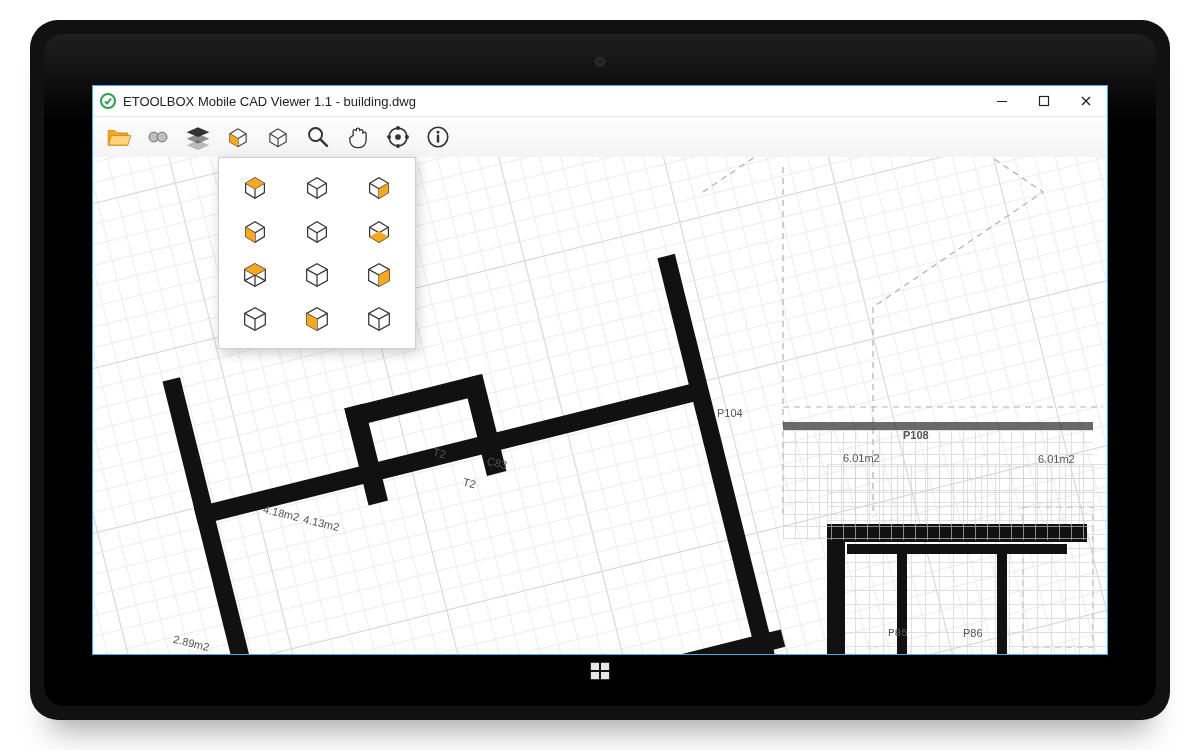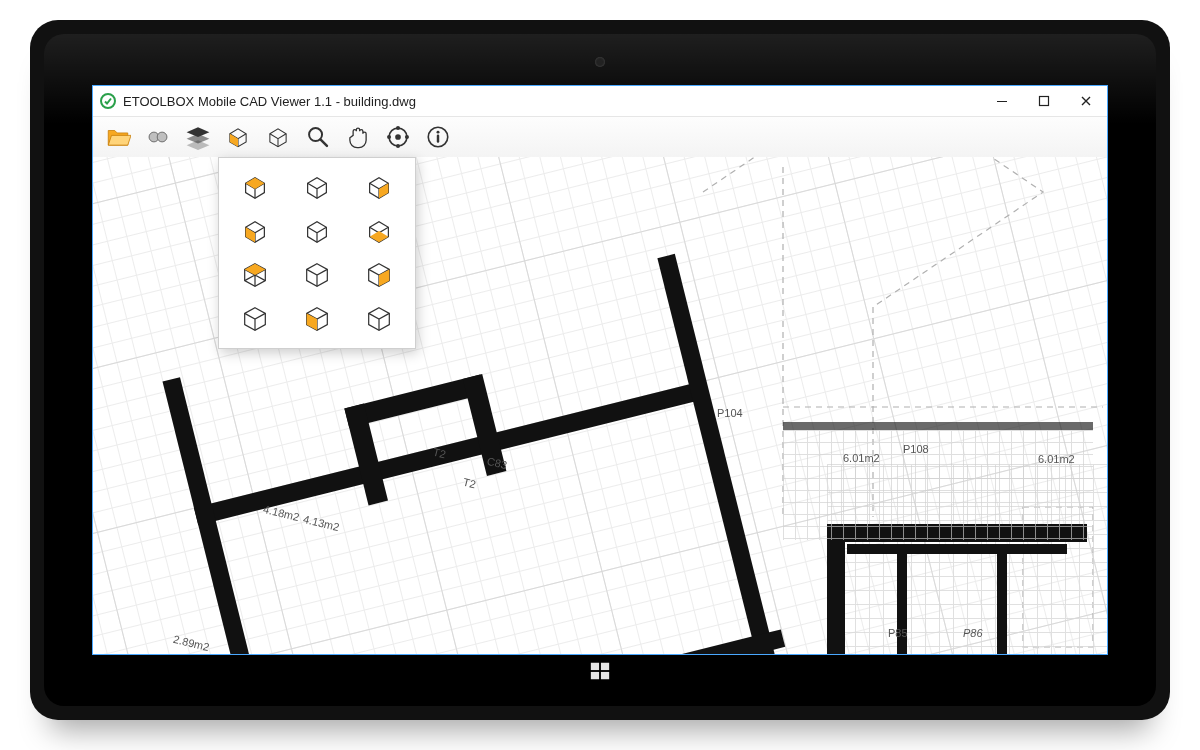--- a/index.html
+++ b/index.html
@@ -333,25 +333,25 @@
        background-size:12px 12px; opacity:.65; border-top:8px solid #1b1b1b;"></div>
 
       <span class="room-lbl" style="left:340px; top:290px;">T2</span>
       <span class="room-lbl" style="left:370px; top:320px;">T2</span>
       <span class="room-lbl" style="left:394px; top:300px;">C83</span>
       <span class="room-lbl" style="left:80px;  top:480px;">2.89m2</span>
       <span class="room-lbl" style="left:170px; top:350px;">4.18m2</span>
       <span class="room-lbl" style="left:210px; top:360px;">4.13m2</span>
 
       <span class="room-lbl" style="transform:none; left:624px; top:250px;">P104</span>
-      <span class="room-lbl" style="transform:none; left:810px; top:286px;">P108</span>
+      <span class="room-lbl" style="transform:none; left:810px; top:272px;font-weight:bold;">P108</span>
       <span class="room-lbl" style="transform:none; left:750px; top:295px;">6.01m2</span>
       <span class="room-lbl" style="transform:none; left:945px; top:296px;">6.01m2</span>
-      <span class="room-lbl" style="transform:none; left:795px; top:470px;">P85</span>
-      <span class="room-lbl" style="transform:none; left:870px; top:470px;font-style:italic;">P86</span>
+      <span class="room-lbl" style="transform:none; left:795px; top:470px;font-family:Liberation Mono, monospace;">P85</span>
+      <span class="room-lbl" style="transform:none; left:870px; top:470px;">P86</span>
 
     </div>
 
     <div class="panel">
 
       <div class="cell">
         <svg viewBox="0 0 32 32">
             <g stroke="#333" fill="none" stroke-width="1.3">
               <path d="M6 12l10-6 10 6v10l-10 6-10-6z"></path>
               <path d="M6 12l10 6 10-6M16 18v10"></path>

